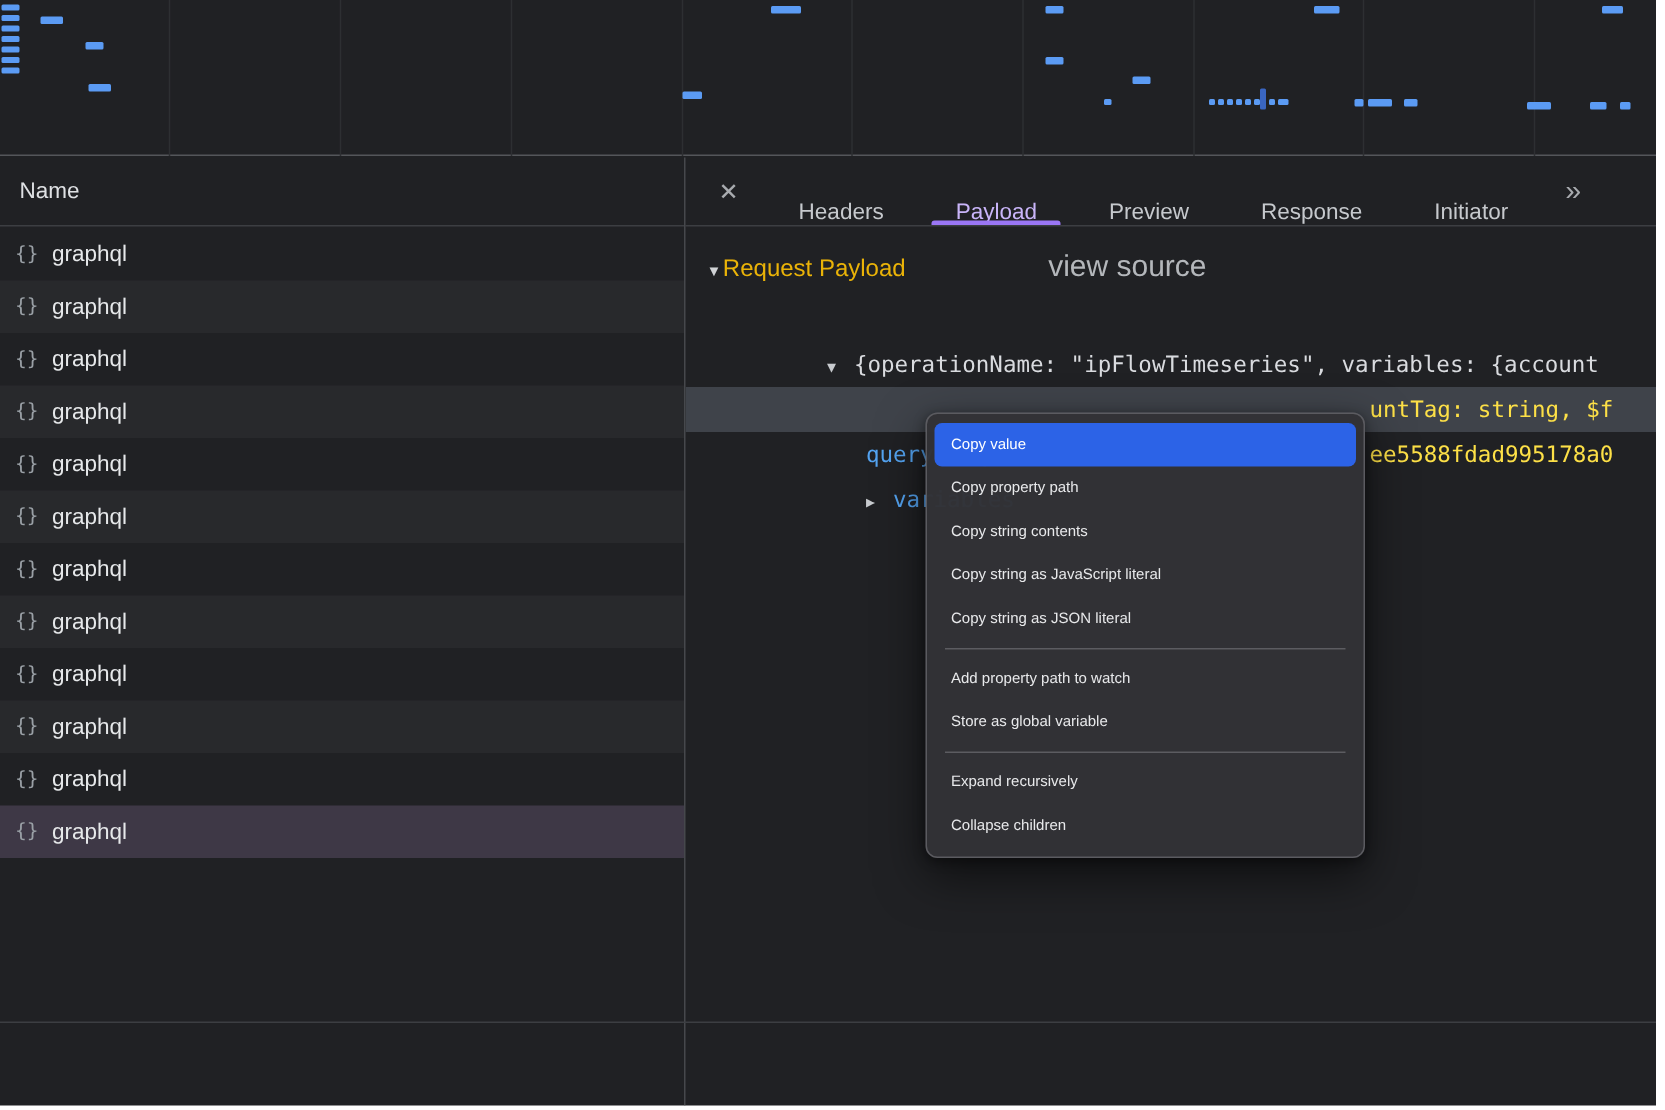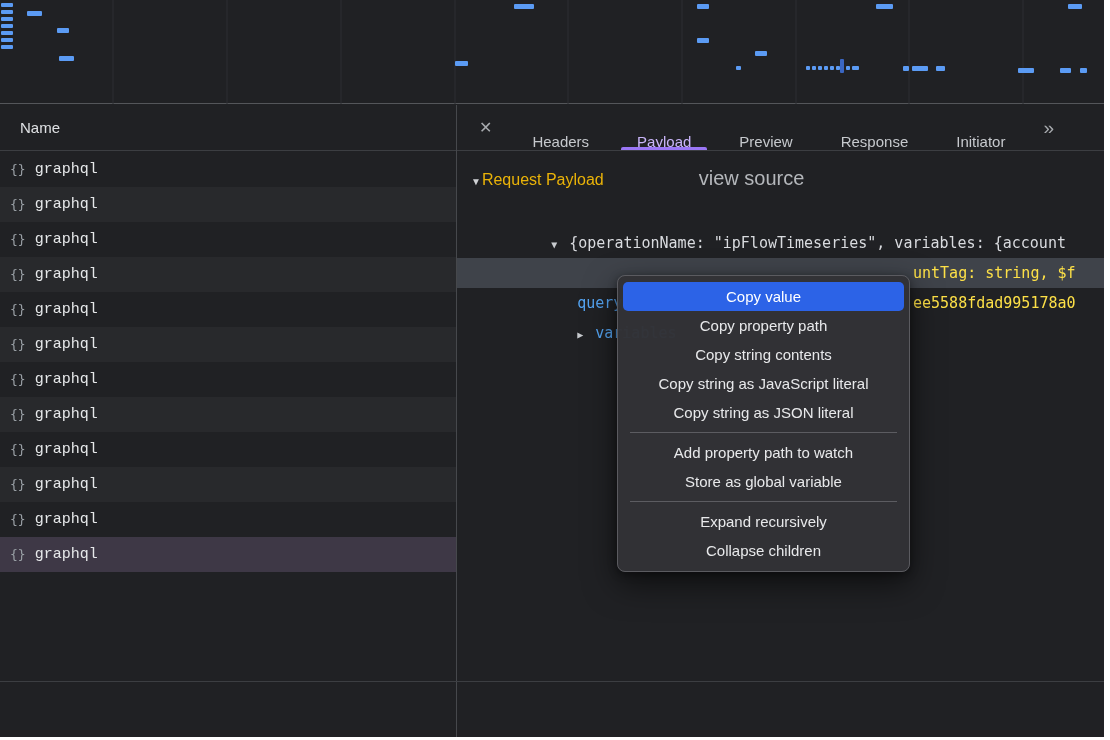--- a/index.html
+++ b/index.html
@@ -3,27 +3,27 @@
 <meta charset="utf-8">
 <style>
   * { margin:0; padding:0; box-sizing:border-box; }
   html,body { width:1110px; height:740px; background:#ffffff; font-family:"Liberation Sans",sans-serif; overflow:hidden; }
   .devtools { position:absolute; left:0; top:0; width:1104px; height:737px; background:#202124; overflow:hidden; }
 
   
   .overview { position:absolute; left:0; top:0; width:1104px; height:104px; border-bottom:1px solid #54565a; background:#202124; }
 
   
-  .list-header { position:absolute; left:0; top:105px; width:456px; height:46px; border-bottom:1px solid #3c3e42; display:flex; align-items:center; padding-left:20px; color:#dfe1e4; font-size:15px; }
+  .list-header { position:absolute; left:0; top:105px; width:456px; height:46px; border-bottom:1px solid #3c3e42; display:flex; align-items:center; padding-left:13px; color:#dfe1e4; font-size:15px; }
   .rows { position:absolute; left:0; top:152px; width:456px; }
   .req-row { height:35px; display:flex; align-items:center; padding-left:10px; }
   .req-row:nth-child(even) { background:#28292c; } 
   .req-row.selected { background:#3e3846; }
   .req-icon { color:#9aa0a6; font-family:"DejaVu Sans Mono",monospace; font-size:13px; margin-right:9px; }
-  .req-label { color:#e6e8ea; font-size:15px;font-family:Liberation Mono, monospace; }
+  .req-label { color:#e6e8ea; font-size:15px; }
 
   .vline { position:absolute; left:456px; top:105px; bottom:0; width:1px; background:#46484c; }
   .hline-bottom { position:absolute; left:0; top:681px; width:1104px; height:1px; background:#3c3e42; }
 
   
   .tabbar { position:absolute; left:457px; top:105px; right:0; height:46px; border-bottom:1px solid #3c3e42; display:flex; align-items:center; }
   .tab-close { color:#a8abaf; font-size:16px; padding:0 16px 0 22px; }
   .tabs { display:flex; height:100%; }
   .tab { position:relative; height:100%; display:flex; align-items:flex-end; padding:0 24px; color:#c6c9cd; font-size:15px; }
   .tab.active { color:#c9b5f9; }
@@ -45,21 +45,21 @@
   .preview { color:#d9dbdf; }
   .key { color:#54a4f2; }
   .punct { color:#d9dbdf; }
   .str { color:#fde047; }
   .tail { position:absolute; left:456px; top:0; }
 
   
   .context-menu { position:absolute; left:617px; top:275px; width:293px; background:rgba(50,50,54,0.98);
     border:1px solid #5b5b60; border-radius:8px; padding:6px 0; z-index:10;
     box-shadow:0 12px 32px rgba(0,0,0,0.55), 0 2px 8px rgba(0,0,0,0.4); }
-  .menu-item { height:29px; display:flex; align-items:center; padding:0 11px; margin:0 5px; border-radius:5px; color:#e8e9eb; font-size:15px;justify-content:center; }
+  .menu-item { height:29px; display:flex; align-items:center; padding:0 11px; margin:0 5px; border-radius:5px; color:#e8e9eb; font-size:10px; }
   .menu-item.highlight { background:#2c63e7; color:#ffffff; }
   .menu-item.divider { height:1px; margin:5px 12px; padding:0; background:#5c5c61; border-radius:0; }
 </style>
 </head>
 <body>
 
 <div class="devtools">
 
   <div class="overview">
     <svg width="1104" height="104">

